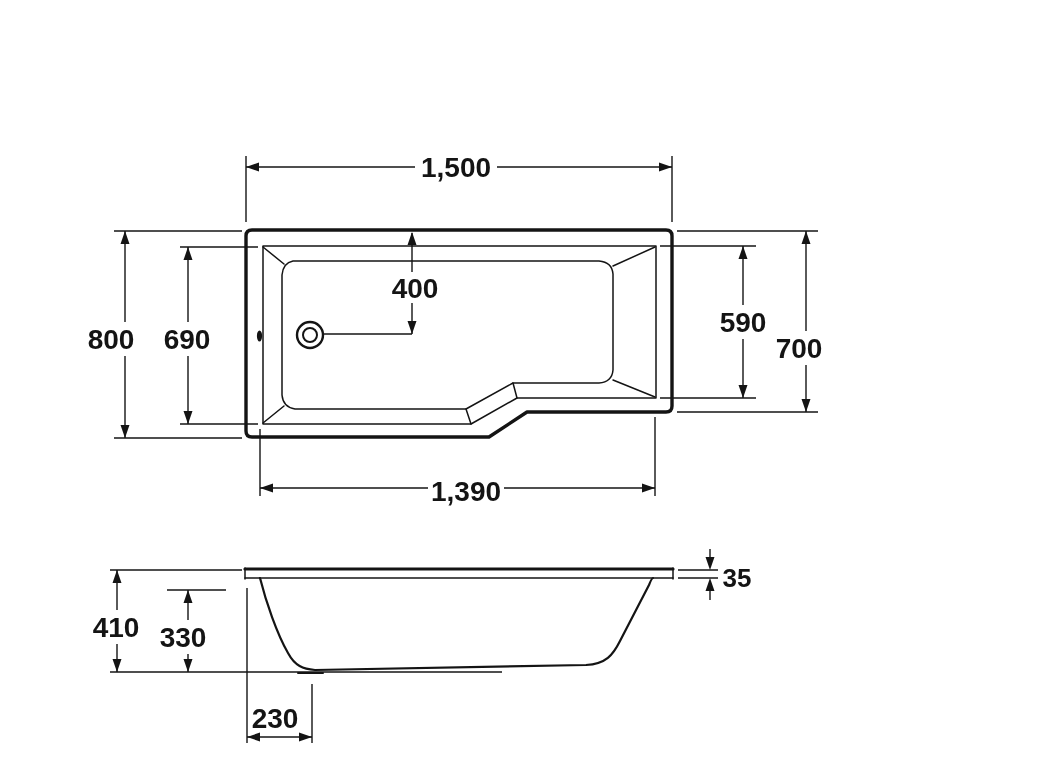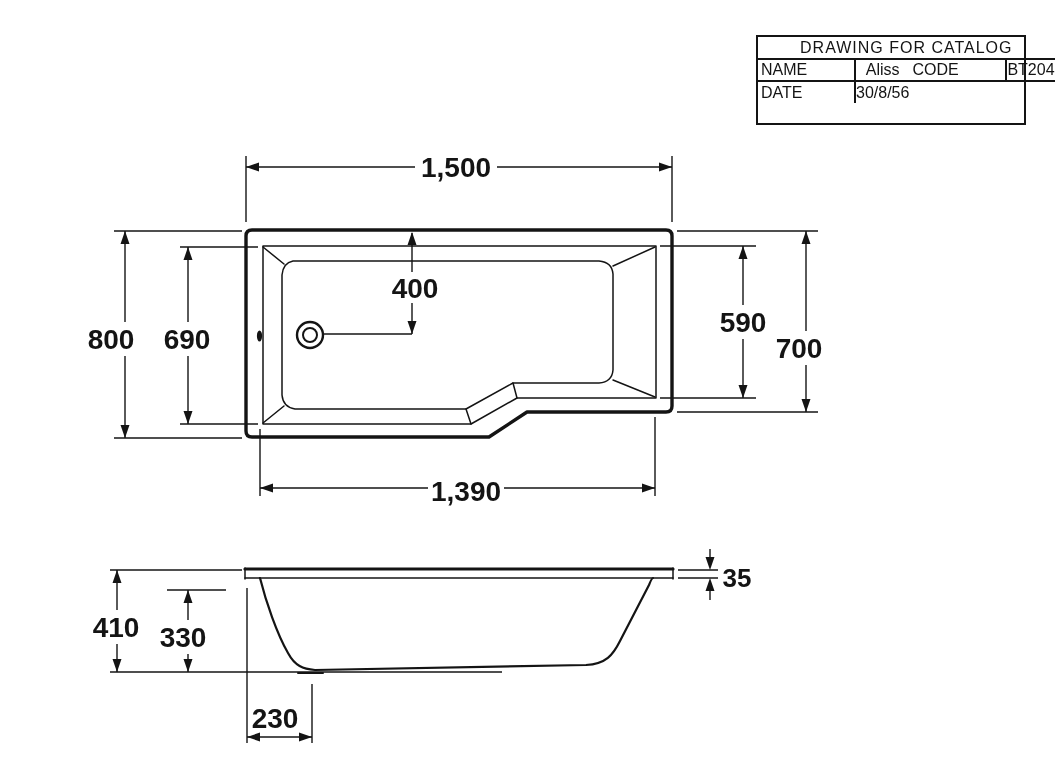--- a/index.html
+++ b/index.html
@@ -37,35 +37,20 @@
   .tb-row:last-child{border-bottom:none;}
   .tb-label{display:flex;align-items:center;padding-left:3px;border-right:2px solid #141414;}
   .tb-value{display:flex;align-items:center;justify-content:center;}
 </style>
 </head>
 <body>
 
 <div id="canvas">
 
   
-  <div id="title-block">
-    <div class="tb-header">DRAWING FOR CATALOG</div>
-    <div class="tb-row">
-      <div class="tb-label">NAME</div>
-      <div class="tb-value">Aliss</div>
-    </div>
-    <div class="tb-row">
-      <div class="tb-label">CODE</div>
-      <div class="tb-value">BT204</div>
-    </div>
-    <div class="tb-row">
-      <div class="tb-label">DATE</div>
-      <div class="tb-value">30/8/56</div>
-    </div>
-  </div>
 
   
   <svg width="1056" height="775" viewBox="0 0 1056 775">
 
     <g stroke="#141414" fill="none" stroke-linecap="round" stroke-linejoin="round">
 
       <path stroke-width="3.4" d="M252,230 H666 Q672,230 672,236 V406 Q672,412 666,412 H527 L489,437 H252 Q246,437 246,431 V236 Q246,230 252,230 Z"></path>
 
       <path stroke-width="1.5" d="M263,246 H656 V398 H517 L471,424 H263 Z"></path>
 

